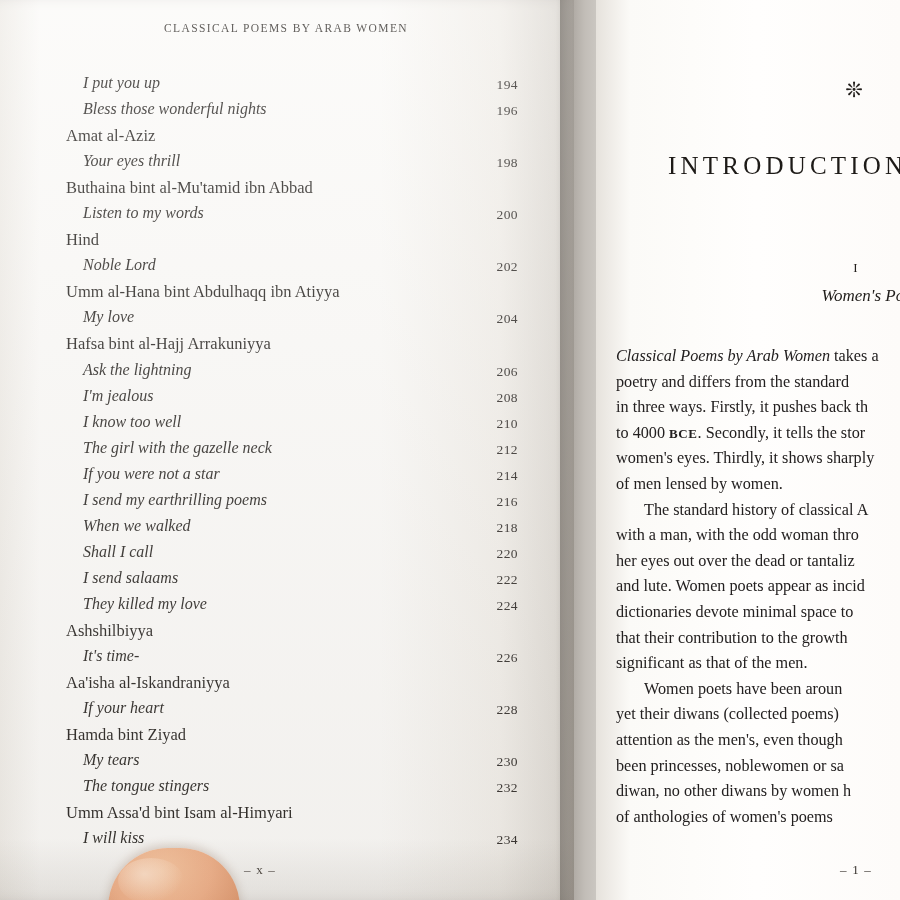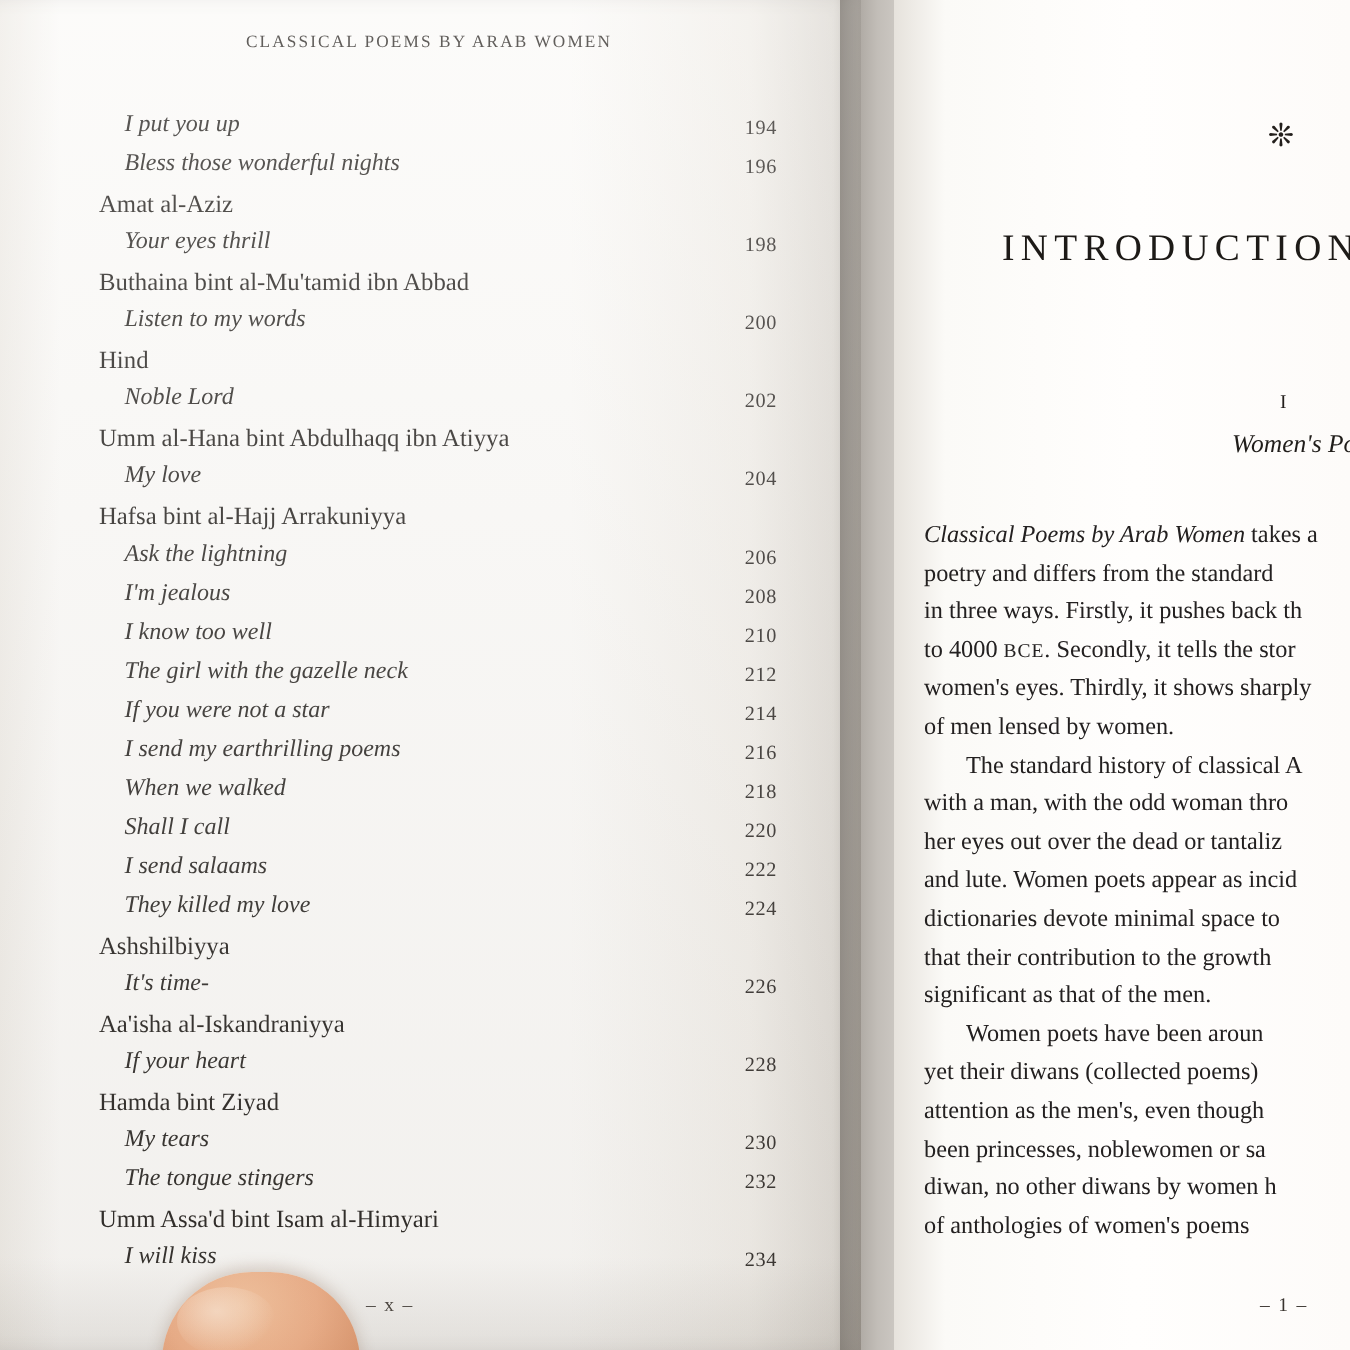--- a/index.html
+++ b/index.html
@@ -182,20 +182,21 @@
   }
   .body-text p.indent {
     text-indent: 28px;
   }
   .body-text .ital {
     font-style: italic;
   }
   .body-text .sc {
     font-size: 13px;
     letter-spacing: 0.6px;
+    font-weight: bold;
   }
 
   .folio-right {
     position: absolute;
     left: 180px;
     top: 862px;
     width: 160px;
     text-align: center;
     font-size: 13px;
     letter-spacing: 1.2px;

